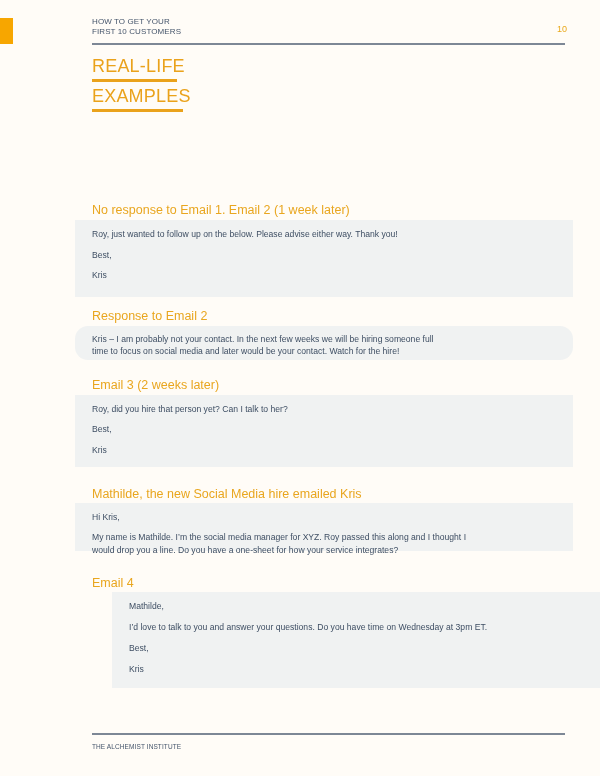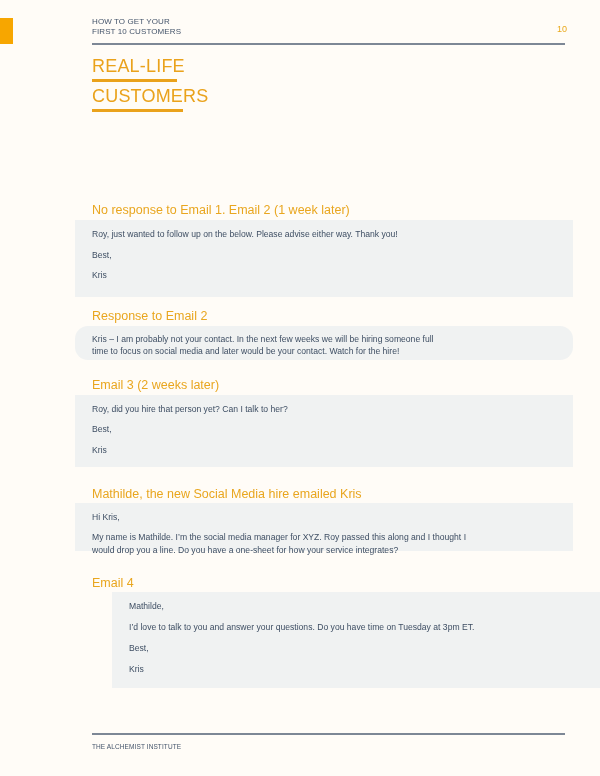--- a/index.html
+++ b/index.html
@@ -33,21 +33,21 @@
   <div>FIRST 10 CUSTOMERS</div>
 </div>
 <div class="page-num">10</div>
 <div class="header-rule"></div>
 
 <div class="title-line t1">
   <span>REAL-LIFE</span>
   <div class="ul" style="top:23px;width:85px;"></div>
 </div>
 <div class="title-line t2">
-  <span>CUSTOMERS</span>
+  <span>EXAMPLES</span>
   <div class="ul" style="top:23px;width:91px;"></div>
 </div>
 
 <div class="section-head" style="top:203px;">No response to Email 1. Email 2 (1 week later)</div>
 <div class="box" style="top:220px;height:77px;">
   <p style="top:8px;">Roy, just wanted to follow up on the below. Please advise either way. Thank you!</p>
   <p style="top:29px;">Best,</p>
   <p style="top:49px;">Kris</p>
 </div>
 
@@ -67,19 +67,19 @@
 <div class="section-head" style="top:487px;">Mathilde, the new Social Media hire emailed Kris</div>
 <div class="box" style="top:503px;height:48px;">
   <p style="top:8px;">Hi Kris,</p>
   <p style="top:28px;">My name is Mathilde. I’m the social media manager for XYZ. Roy passed this along and I thought I</p>
   <p style="top:41px;">would drop you a line. Do you have a one-sheet for how your service integrates?</p>
 </div>
 
 <div class="section-head" style="top:576px;">Email 4</div>
 <div class="box" style="top:592px;height:96px;margin-left:37px;">
   <p style="top:8px;">Mathilde,</p>
-  <p style="top:29px;">I’d love to talk to you and answer your questions. Do you have time on Tuesday at 3pm ET.</p>
+  <p style="top:29px;">I’d love to talk to you and answer your questions. Do you have time on Wednesday at 3pm ET.</p>
   <p style="top:50px;">Best,</p>
   <p style="top:71px;">Kris</p>
 </div>
 
 <div class="footer-rule"></div>
 <div class="footer-text">THE ALCHEMIST INSTITUTE</div>
 
 </body></html>

